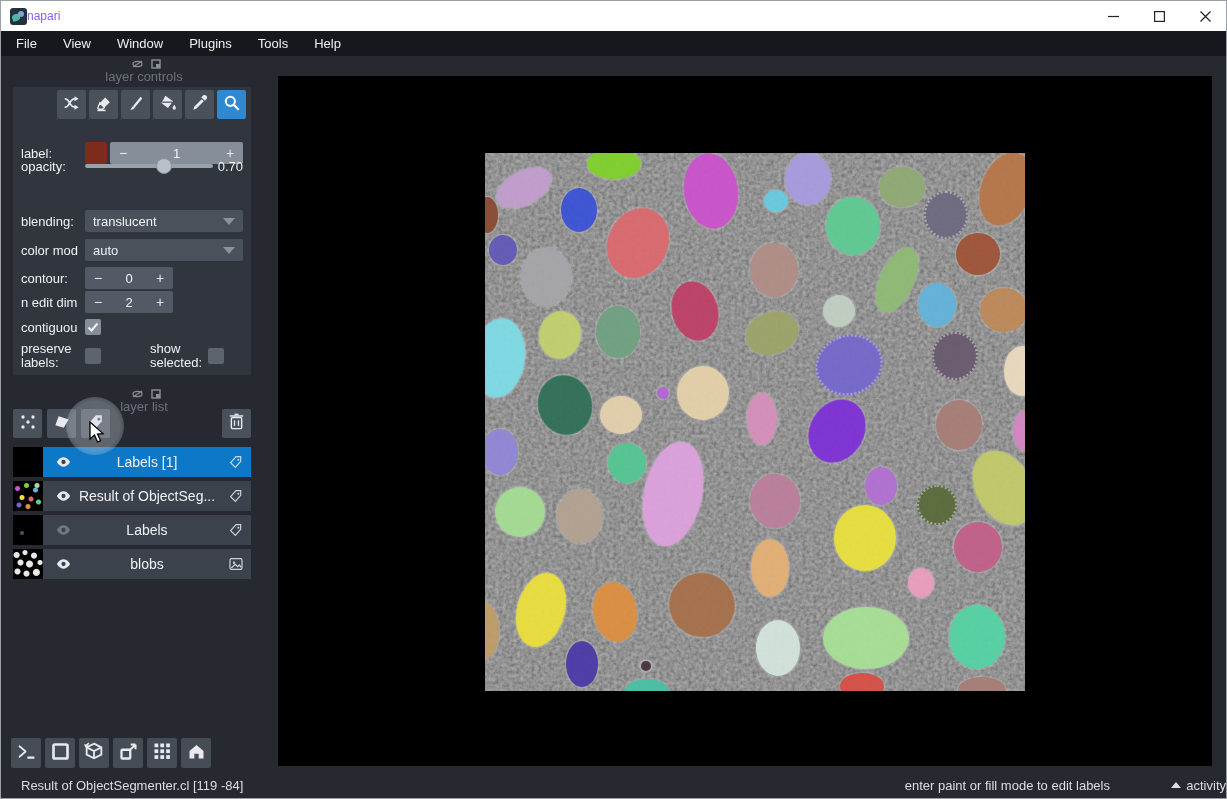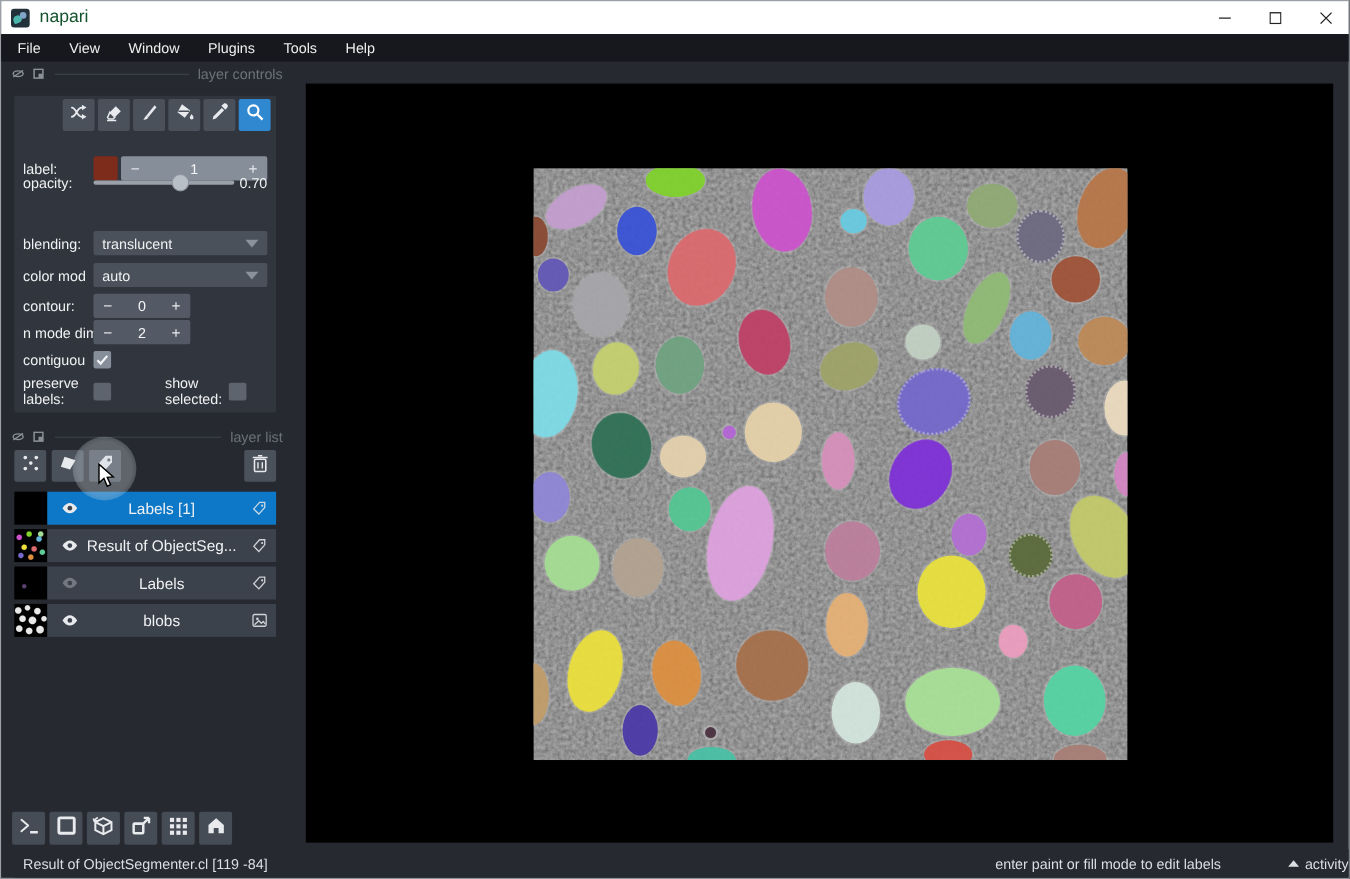--- a/index.html
+++ b/index.html
@@ -9,33 +9,33 @@
 
   
   .titlebar { position:absolute; left:0; top:0; width:1227px; height:30px; background:#ffffff;
               display:flex; align-items:center; }
   .app-icon { width:17px; height:17px; margin-left:9px; border-radius:3px;
               background:#23313a; position:relative; overflow:hidden; }
   .app-icon:before { content:""; position:absolute; left:2px; top:6px; width:8px; height:7px;
               border-radius:50% 50% 50% 20%; background:#4db6ac; transform:rotate(-20deg); }
   .app-icon:after { content:""; position:absolute; left:8px; top:3px; width:6px; height:6px;
               border-radius:50%; background:#7fa6c9; }
-  .app-title { margin-left:9px; font-size:16px; color:#14532d; }
+  .app-title { font-size:12px; color:#8b5cf6; }
   .win-controls { margin-left:auto; display:flex; height:30px; }
   .win-btn { width:46px; height:30px; display:flex; align-items:center; justify-content:center;
              color:#222; font-size:13px; }
   .win-btn svg { display:block; }
 
   
   .menubar { position:absolute; left:0; top:30px; width:1227px; height:25px; background:#17181d;
              display:flex; align-items:center; padding-left:2px; }
   .menu-item { color:#efefef; font-size:13px; padding:0 13px; height:25px; line-height:25px; }
 
   
-  .dock-header { position:absolute; height:16px; display:flex; align-items:center; width:250px; left:10px; }
+  .dock-header { position:absolute; height:16px; display:flex; align-items:center; width:250px; left:20px;flex-direction:column; }
   .dock-header .dots { display:flex; gap:8px; align-items:center; }
   .dock-line { flex:1; height:1px; background:#3e434b; margin:0 8px 0 10px; }
   .dock-title { color:#6c727b; font-size:13px; margin-right:4px; white-space:nowrap; }
 
   .panel { position:absolute; left:12px; width:238px; background:#31363e; border-radius:2px; }
 
   .toolrow { position:absolute; top:3px; right:5px; display:flex; gap:3px; }
   .tool-btn { width:29px; height:29px; background:#4a515b; border-radius:2px;
               display:flex; align-items:center; justify-content:center; }
   .tool-btn.active { background:#2f88d0; }
@@ -266,21 +266,21 @@
   <div class="ctl-row" style="top:180px;">
     <div class="ctl-label">contour:</div>
     <div class="spin dark" style="width:88px;">
       <div class="sbtn">−</div>
       <div class="sval">0</div>
       <div class="sbtn">+</div>
     </div>
   </div>
 
   <div class="ctl-row" style="top:204px;">
-    <div class="ctl-label">n mode dim</div>
+    <div class="ctl-label">n edit dim</div>
     <div class="spin dark" style="width:88px;">
       <div class="sbtn">−</div>
       <div class="sval">2</div>
       <div class="sbtn">+</div>
     </div>
   </div>
 
   <div class="ctl-row" style="top:229px;">
     <div class="ctl-label">contiguou</div>
     <div class="checkbox checked">

